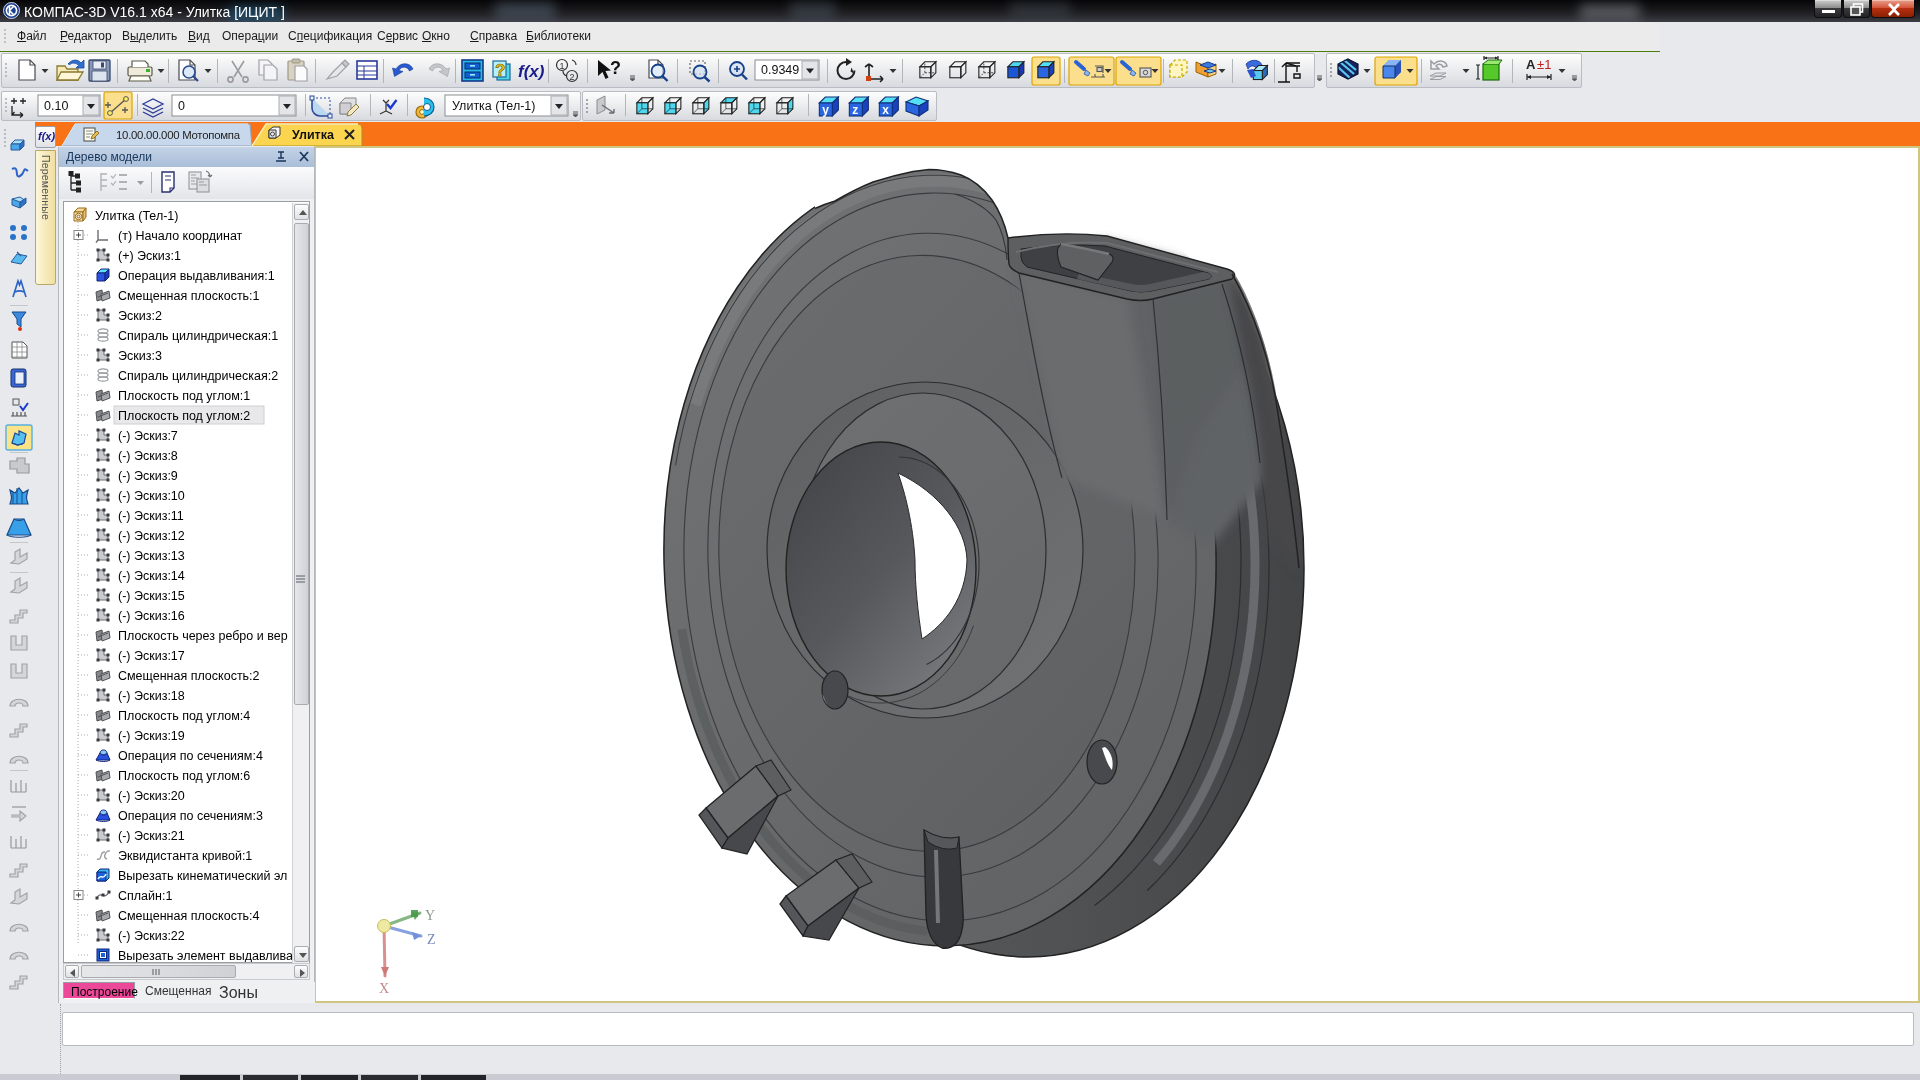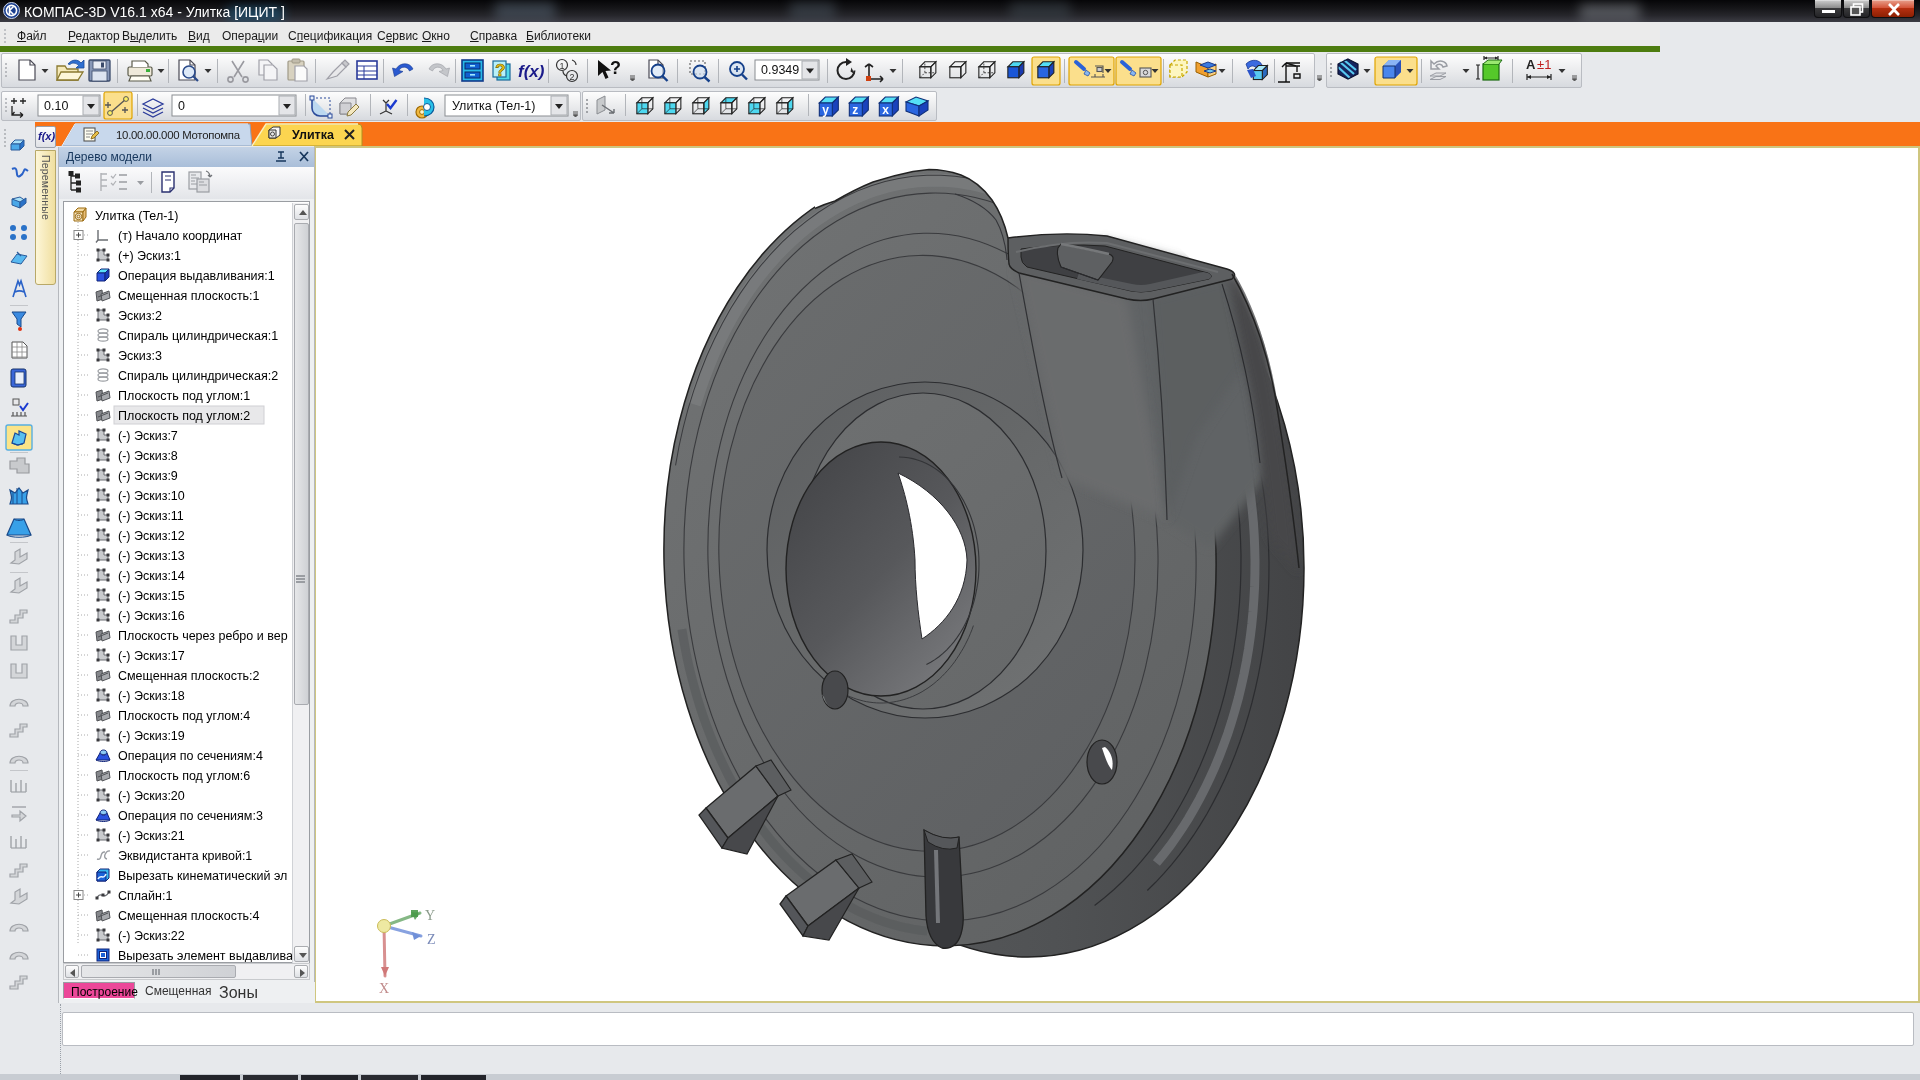--- a/index.html
+++ b/index.html
@@ -9,21 +9,21 @@
 
 #titlebar{left:0;top:0;width:1920px;height:22px;background:linear-gradient(#060608,#17171a 40%,#26262b 70%,#3c3c44);overflow:hidden;}
 #titlebar .blob{position:absolute;filter:blur(6px);opacity:.5;}
 #title-text{left:24px;top:4px;color:#fff;font-size:14px;white-space:nowrap;}
 
 .winbtn{position:absolute;top:0;height:18px;border:1px solid #0e0e10;border-top:none;border-radius:0 0 4px 4px;box-shadow:inset 0 1px 0 rgba(255,255,255,.35);}
 #btn-min{left:1814px;width:28px;background:linear-gradient(#cfcfcf, #8e8e8e 45%,#3a3a3c 50%,#232326);}
 #btn-max{left:1843px;width:27px;background:linear-gradient(#cfcfcf, #8e8e8e 45%,#3a3a3c 50%,#232326);}
 #btn-close{left:1871px;width:44px;background:linear-gradient(#e8a08c,#d4553a 45%,#b52f10 50%,#8c2003);}
 
-#menubar{left:0;top:22px;width:1660px;height:30px;background:#ebebeb;border-bottom:6px solid #4d7c0f;}
+#menubar{left:0;top:22px;width:1660px;height:30px;background:#ebebeb;border-bottom:1px solid #4d7c0f;}
 #menubar span{position:absolute;top:7px;font-size:12px;color:#1a1a1a;}
 
 #tb1{left:0;top:52px;width:1920px;height:38px;background:#e7e9ec;}
 #tb2{left:0;top:90px;width:1920px;height:32px;background:#e7e9ec;}
 .tbgroup{position:absolute;background:linear-gradient(#fdfdfd,#e9eaec 55%,#d7dadf);border:1px solid #b9bcc2;border-radius:2px;}
 
 #tabbar{left:0;top:122px;width:1920px;height:24px;background:#f97316;}
 
 #leftstrip{left:0;top:122px;width:35px;height:958px;background:#e7e9ec;}
 
@@ -76,21 +76,21 @@
 <div id="menubar" class="abs">
   <svg style="position:absolute;left:2px;top:6px" width="8" height="18">
       <g fill="#b0b3b8">
         <circle cx="3" cy="2" r="1"></circle>
         <circle cx="3" cy="6" r="1"></circle>
         <circle cx="3" cy="10" r="1"></circle>
         <circle cx="3" cy="14" r="1"></circle>
       </g>
     </svg>
   <span style="left:17px"><u>Ф</u>айл</span>
-  <span style="left:68px"><u>Р</u>едактор</span>
+  <span style="left:60px"><u>Р</u>едактор</span>
   <span style="left:122px">В<u>ы</u>делить</span>
   <span style="left:188px"><u>В</u>ид</span>
   <span style="left:222px">Опера<u>ц</u>ии</span>
   <span style="left:288px">С<u>п</u>ецификация</span>
   <span style="left:377px">С<u>е</u>рвис</span>
   <span style="left:422px"><u>О</u>кно</span>
   <span style="left:470px"><u>С</u>правка</span>
   <span style="left:526px"><u>Б</u>иблиотеки</span>
 </div>
 

